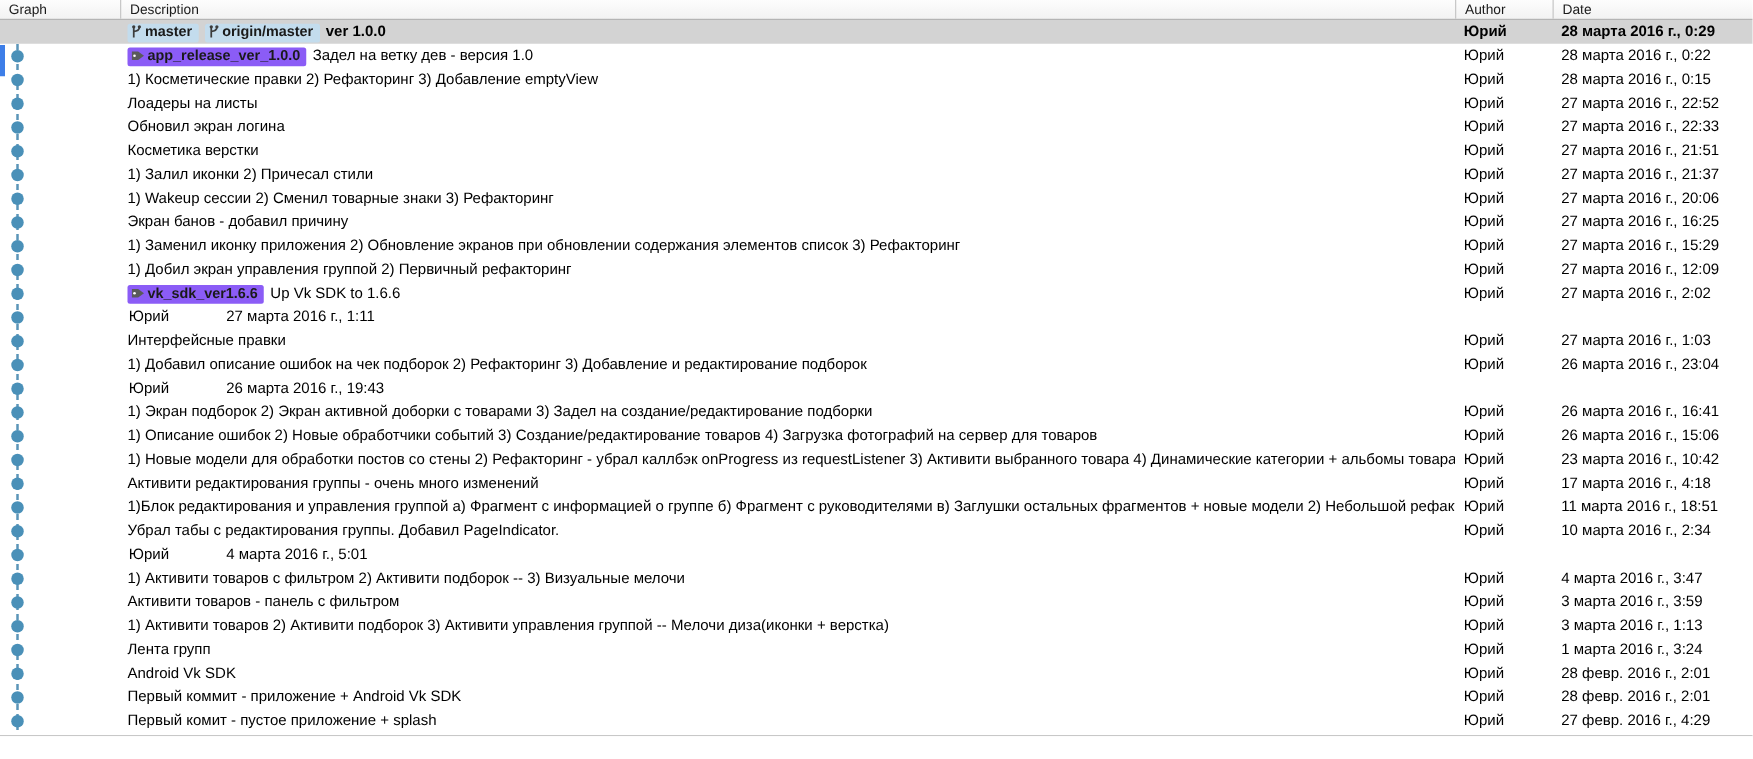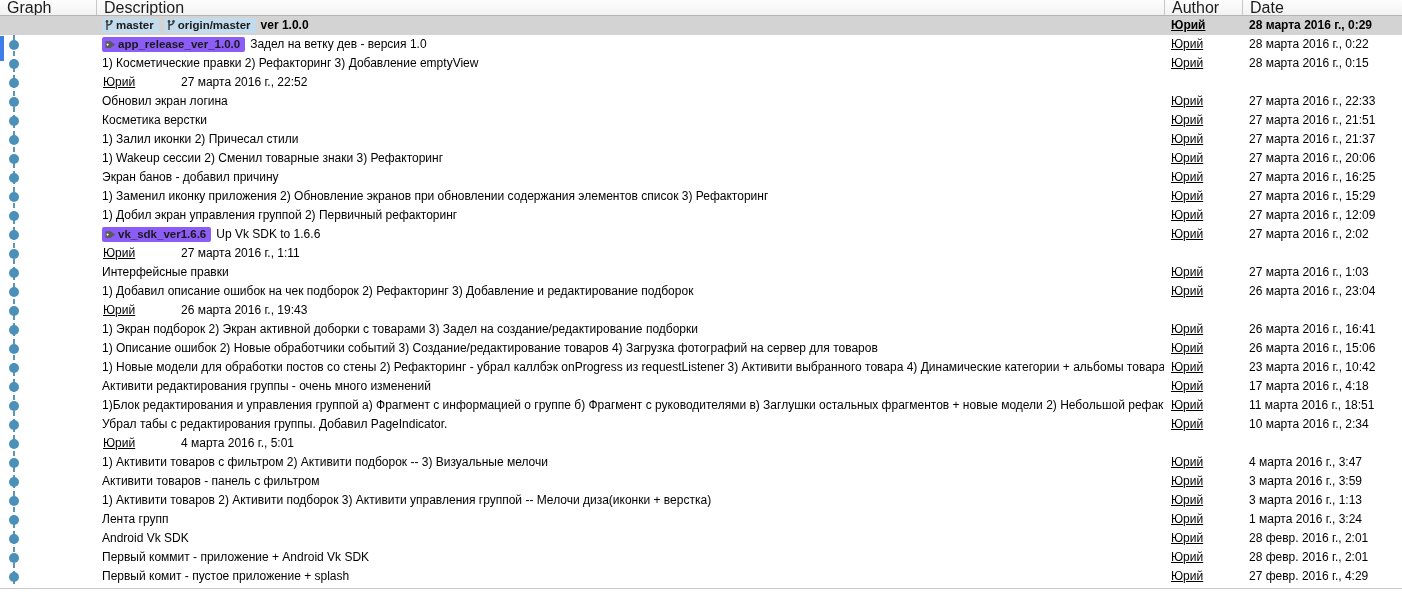--- a/index.html
+++ b/index.html
@@ -28,21 +28,21 @@
 
   
   .header-row {
     position: relative;
     display: flex;
     height: 16px;
     line-height: 16px;
     background: linear-gradient(to bottom, #fdfdfd 0%, #f2f2f2 100%);
     border-bottom: 1px solid #b4b4b4;
     box-sizing: border-box;
-    font-size: 16px;
+    font-size: 11px;
     color: #1b1b1b;
   }
   .header-cell {
     position: relative;
     box-sizing: border-box;
     padding-left: 7px;
     white-space: nowrap;
     overflow: hidden;
   }
   .header-cell + .header-cell {
@@ -69,21 +69,21 @@
     background: #d3d3d3;
     font-weight: bold;
   }
   .cell {
     box-sizing: border-box;
     overflow: hidden;
     white-space: nowrap;
   }
   .c-graph  { width: 96px; }
   .c-desc   { width: 1068px; padding-left: 6px; }
-  .c-author { width: 78px; padding-left: 7px; text-decoration: underline; }
+  .c-author { width: 78px; padding-left: 7px; }
   .c-date   { width: 160px; padding-left: 7px; }
 
   
   .graph-lane {
     position: absolute;
     left: 0;
     top: 16px;
     width: 96px;
     height: 572px;
     pointer-events: none;
@@ -249,20 +249,21 @@
         <div class="cell c-date">28 марта 2016 г., 0:22</div>
       </div>
       <div class="row">
         <div class="cell c-graph"></div>
         <div class="cell c-desc"><span class="subject">1) Косметические правки 2) Рефакторинг 3) Добавление emptyView</span></div>
         <div class="cell c-author">Юрий</div>
         <div class="cell c-date">28 марта 2016 г., 0:15</div>
       </div>
       <div class="row">
         <div class="cell c-graph"></div>
+        <div class="cell c-desc"><span class="subject">Лоадеры на листы</span></div>
         <div class="cell c-author">Юрий</div>
         <div class="cell c-date">27 марта 2016 г., 22:52</div>
       </div>
       <div class="row">
         <div class="cell c-graph"></div>
         <div class="cell c-desc"><span class="subject">Обновил экран логина</span></div>
         <div class="cell c-author">Юрий</div>
         <div class="cell c-date">27 марта 2016 г., 22:33</div>
       </div>
       <div class="row">

